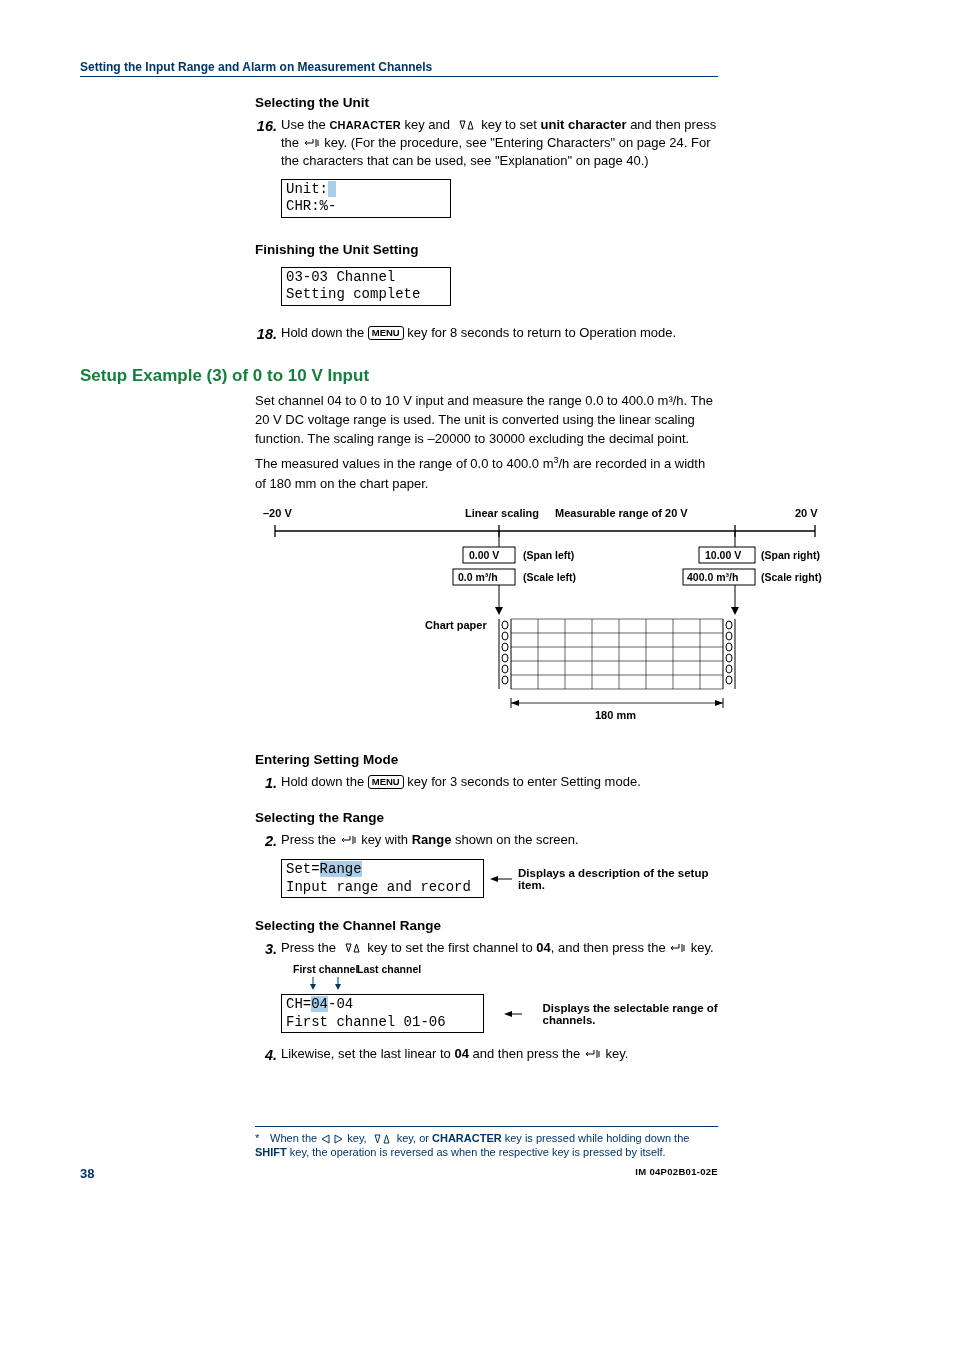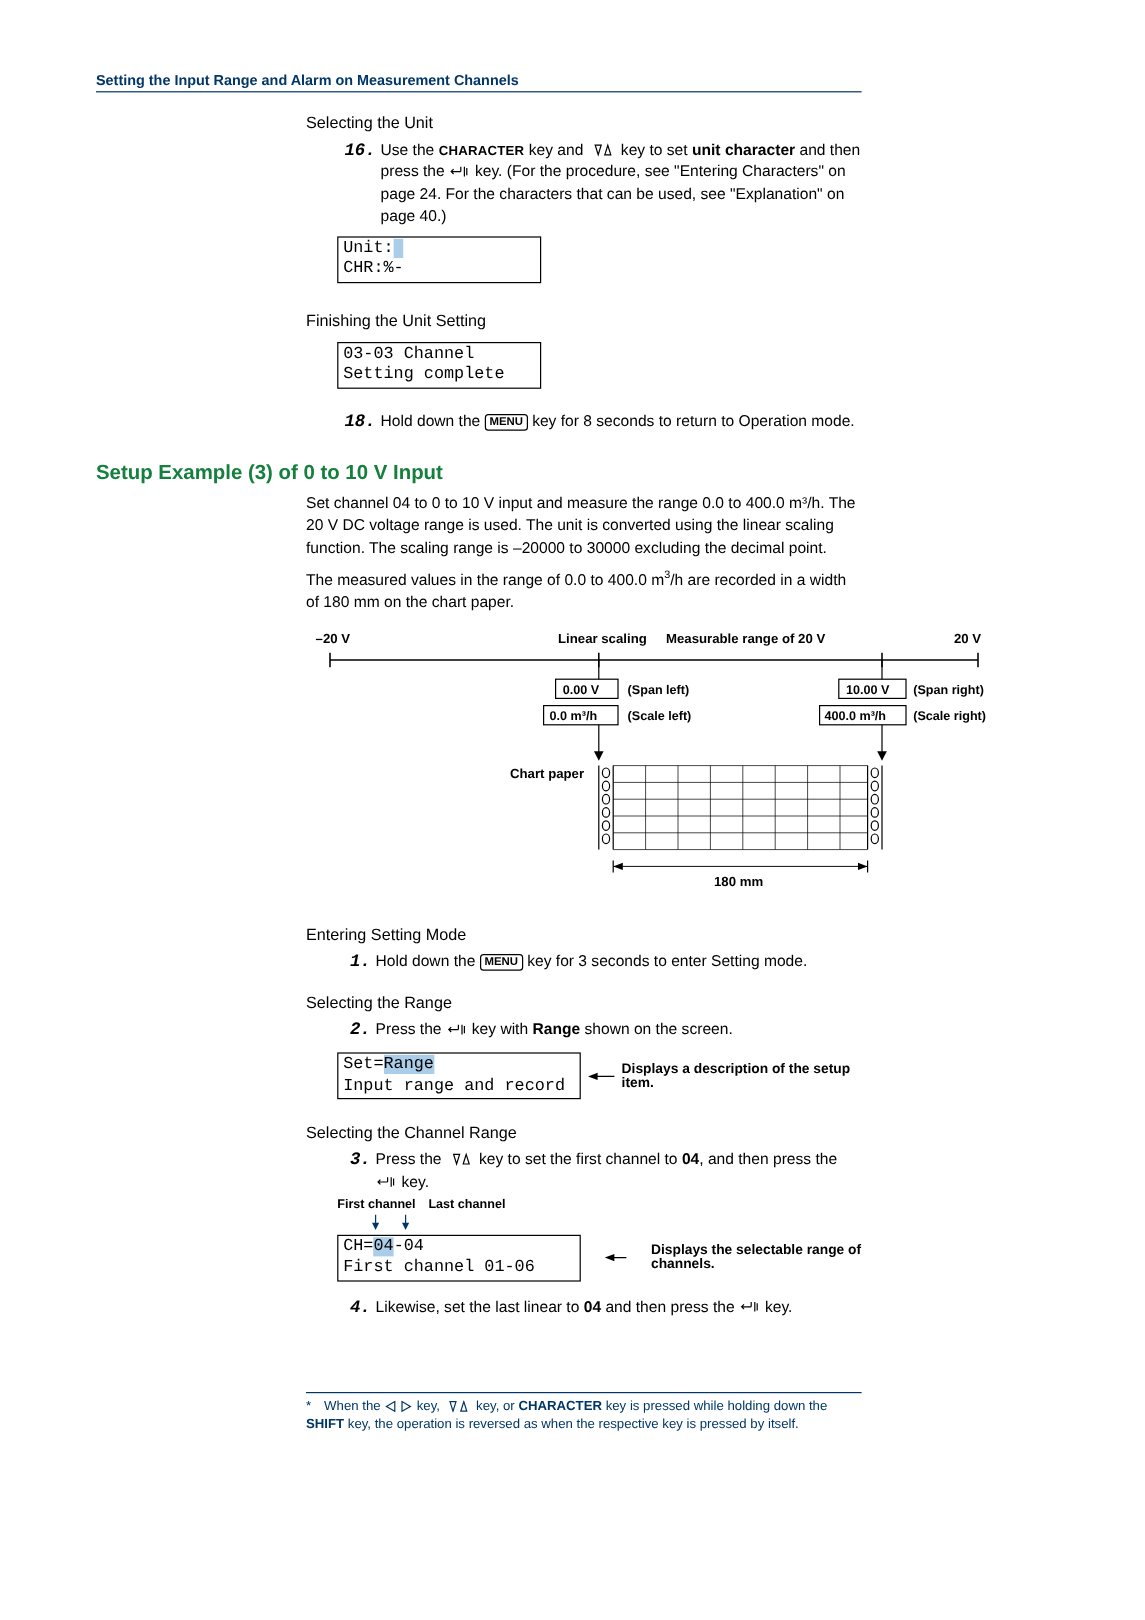--- a/index.html
+++ b/index.html
@@ -21,39 +21,38 @@
     font-weight: bold;
     color: rgb(0,54,103);
     border-bottom: 1.5px solid rgb(0,54,103);
     padding-bottom: 2px;
     margin-bottom: 18px;
   }
   .content-indent {
     margin-left: 175px;
   }
   .h3 {
-    font-weight: normal;
+    font-weight: bold;
     font-size: 13.5px;
     margin-bottom: 6px;
     margin-top: 16px;
   }
   .step {
     display: flex;
     gap: 4px;
     margin-bottom: 4px;
     line-height: 1.4;
   }
   .step-num {
     font-size: 14.5px;
     font-weight: bold;
     font-style: italic;
-    font-family: Liberation Mono, monospace;
+    font-family: Liberation Sans, sans-serif;
     min-width: 22px;
     text-align: right;
-    margin-left: 32px;
   }
   .step-body {
     flex: 1;
   }
   .bold { font-weight: bold; }
   .sc { font-weight: bold; font-size: 11px; letter-spacing: 0.2px; }
   .keybox {
     display: inline-block;
     border: 1px solid #000;
     border-radius: 3px;
@@ -289,21 +288,21 @@
             <polygon points="6,2 11,2 8.5,10" fill="none" stroke="#000" stroke-width="1"></polygon>
             <polygon points="14,10 19,10 16.5,2" fill="none" stroke="#000" stroke-width="1"></polygon>
           </svg><span> key to set the first channel to </span><span class="bold">04</span><span>, and then press the </span><svg class="inline-icon" width="18" height="12">
             <path d="M2 6 L10 6 M4 4 L2 6 L4 8 M10 6 L10 2 M13 2 L13 10 M15 3 L15 9" stroke="#000" fill="none" stroke-width="1"></path>
           </svg><span> key.</span>
       </div>
     </div>
 
     <div style="margin-left:26px;">
       <div style="font-size:10.5px; font-weight:bold; position:relative; height:14px;">
-        <span style="position:absolute; left:0;">First channel</span>
+        <span style="position:absolute; left:12px;">First channel</span>
         <span style="position:absolute; left:76px;">Last channel</span>
       </div>
       <svg width="150" height="14">
         <line x1="32" y1="0" x2="32" y2="9" stroke="rgb(0,54,103)" stroke-width="1"></line>
         <polygon points="32,13 29,7 35,7" fill="rgb(0,54,103)"></polygon>
         <line x1="57" y1="0" x2="57" y2="9" stroke="rgb(0,54,103)" stroke-width="1"></line>
         <polygon points="57,13 54,7 60,7" fill="rgb(0,54,103)"></polygon>
       </svg>
     </div>
 
@@ -333,14 +332,18 @@
       <span>When the </span><svg class="inline-icon" width="24" height="10">
           <polygon points="2,5 9,1 9,9" fill="none" stroke="rgb(0,54,103)" stroke-width="1"></polygon>
           <polygon points="22,5 15,1 15,9" fill="none" stroke="rgb(0,54,103)" stroke-width="1"></polygon>
         </svg><span> key, </span><svg class="inline-icon" width="24" height="10">
           <polygon points="5,1 10,1 7.5,9" fill="none" stroke="rgb(0,54,103)" stroke-width="1"></polygon>
           <polygon points="14,9 19,9 16.5,1" fill="none" stroke="rgb(0,54,103)" stroke-width="1"></polygon>
         </svg><span> key, or </span><span class="bold">CHARACTER</span><span> key is pressed while holding down the </span><span class="bold">SHIFT</span><span> key, the operation is reversed as when the respective key is pressed by itself.</span>
     </div>
   </div>
 
+  <div class="footer">
+    <span class="pn">38</span>
+    <span class="doc">IM 04P02B01-02E</span>
+  </div>
 
 </div>
 
 </body></html>

